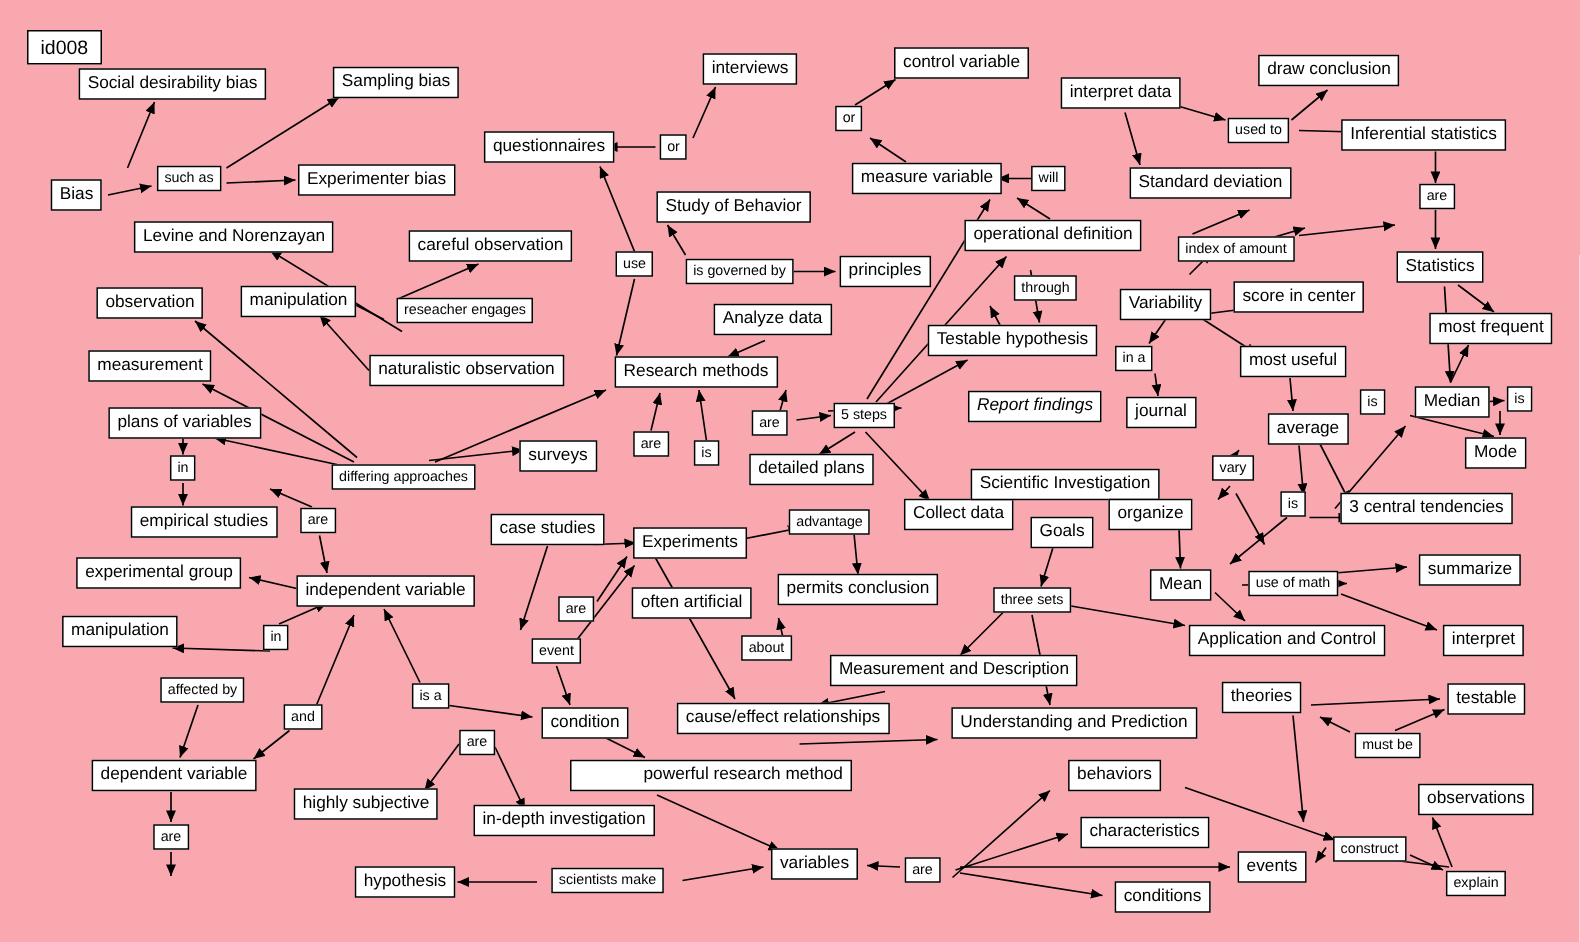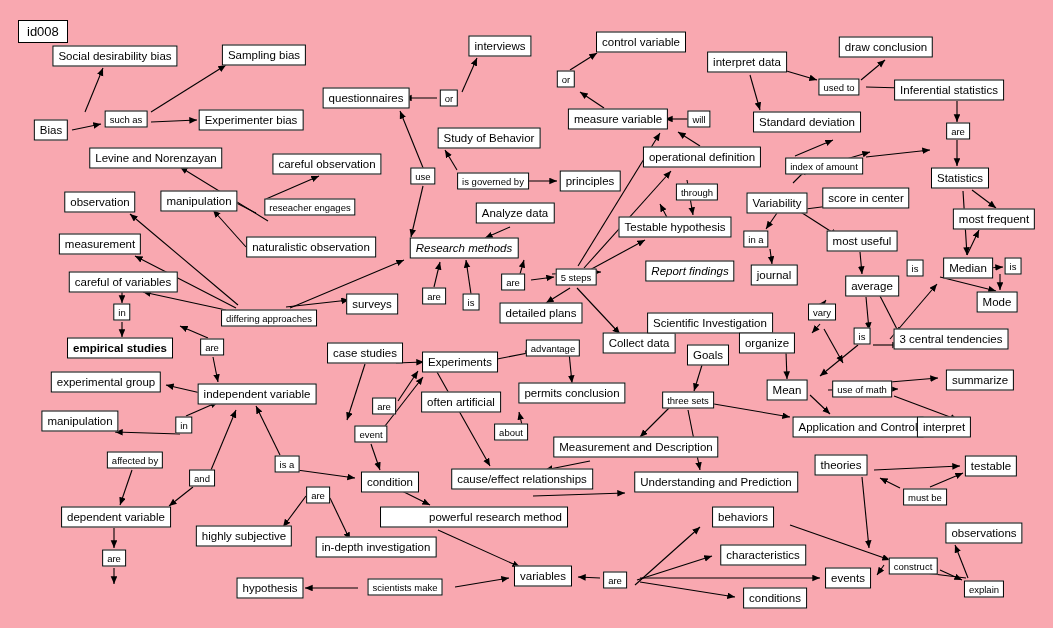--- a/index.html
+++ b/index.html
@@ -197,40 +197,40 @@
       <div class="node" style="left: 115px; top: 56px;">Social desirability bias</div>
       <div class="node" style="left: 264px; top: 55px;">Sampling bias</div>
       <div class="node" style="left: 251px; top: 120px;">Experimenter bias</div>
       <div class="node" style="left: 51px; top: 130px;">Bias</div>
       <div class="node" style="left: 156px; top: 158px;">Levine and Norenzayan</div>
       <div class="node" style="left: 327px; top: 164px;">careful observation</div>
       <div class="node" style="left: 100px; top: 202px;">observation</div>
       <div class="node" style="left: 199px; top: 201px;">manipulation</div>
       <div class="node" style="left: 100px; top: 244px;">measurement</div>
       <div class="node" style="left: 311px; top: 247px;">naturalistic observation</div>
-      <div class="node" style="left: 123px; top: 282px;">careful of variables</div>
+      <div class="node" style="left: 123px; top: 282px;">plans of variables</div>
       <div class="node" style="left: 372px; top: 304px;">surveys</div>
-      <div class="node" style="left: 120px; top: 348px; font-weight: bold;">empirical studies</div>
+      <div class="node" style="left: 136px; top: 348px;">empirical studies</div>
       <div class="node" style="left: 106px; top: 382px;">experimental group</div>
       <div class="node" style="left: 80px; top: 421px;">manipulation</div>
       <div class="node" style="left: 257px; top: 394px;">independent variable</div>
       <div class="node" style="left: 365px; top: 353px;">case studies</div>
       <div class="node" style="left: 116px; top: 517px;">dependent variable</div>
       <div class="node" style="left: 117px; top: 596px; margin-top: 43px;">Extraneous variables</div>
       <div class="node" style="left: 244px; top: 536px;">highly subjective</div>
       <div class="node" style="left: 376px; top: 547px;">in-depth investigation</div>
       <div class="node" style="left: 270px; top: 588px;">hypothesis</div>
       <div class="node" style="left: 390px; top: 482px;">condition</div>
       <div class="node" style="left: 474px; top: 517px; padding-left: 48px;">powerful research method</div>
       <div class="node" style="left: 366px; top: 98px;">questionnaires</div>
       <div class="node" style="left: 500px; top: 46px;">interviews</div>
       <div class="node" style="left: 489px; top: 138px;">Study of Behavior</div>
       <div class="node" style="left: 590px; top: 181px;">principles</div>
       <div class="node" style="left: 515px; top: 213px;">Analyze data</div>
-      <div class="node" style="left: 464px; top: 248px; font-style: italic;">Research methods</div>
+      <div class="node" style="left: 464px; top: 248px;">Research methods</div>
       <div class="node" style="left: 541px; top: 313px;">detailed plans</div>
       <div class="node" style="left: 460px; top: 362px;">Experiments</div>
       <div class="node" style="left: 461px; top: 402px;">often artificial</div>
       <div class="node" style="left: 572px; top: 393px;">permits conclusion</div>
       <div class="node" style="left: 522px; top: 479px;">cause/effect relationships</div>
       <div class="node" style="left: 636px; top: 447px;">Measurement and Description</div>
       <div class="node" style="left: 716px; top: 482px;">Understanding and Prediction</div>
       <div class="node" style="left: 858px; top: 427px;">Application and Control</div>
       <div class="node" style="left: 639px; top: 343px;">Collect data</div>
       <div class="node" style="left: 708px; top: 355px;">Goals</div>
@@ -250,21 +250,21 @@
       <div class="node" style="left: 994px; top: 219px;">most frequent</div>
       <div class="node" style="left: 862px; top: 241px;">most useful</div>
       <div class="node" style="left: 774px; top: 275px;">journal</div>
       <div class="node" style="left: 968px; top: 268px;">Median</div>
       <div class="node" style="left: 997px; top: 302px;">Mode</div>
       <div class="node" style="left: 872px; top: 286px;">average</div>
       <div class="node" style="left: 951px; top: 339px;">3 central tendencies</div>
       <div class="node" style="left: 767px; top: 343px;">organize</div>
       <div class="node" style="left: 787px; top: 390px;">Mean</div>
       <div class="node" style="left: 980px; top: 380px;">summarize</div>
-      <div class="node" style="left: 944px; top: 427px;">interpret</div>
+      <div class="node" style="left: 989px; top: 427px;">interpret</div>
       <div class="node" style="left: 841px; top: 465px;">theories</div>
       <div class="node" style="left: 991px; top: 466px;">testable</div>
       <div class="node" style="left: 984px; top: 533px;">observations</div>
       <div class="node" style="left: 743px; top: 517px;">behaviors</div>
       <div class="node" style="left: 763px; top: 555px;">characteristics</div>
       <div class="node" style="left: 848px; top: 578px;">events</div>
       <div class="node" style="left: 775px; top: 598px;">conditions</div>
       <div class="node" style="left: 543px; top: 576px;">variables</div>
       <div class="label" style="left: 126px; top: 119px;">such as</div>
       <div class="label" style="left: 310px; top: 207px;">reseacher engages</div>

